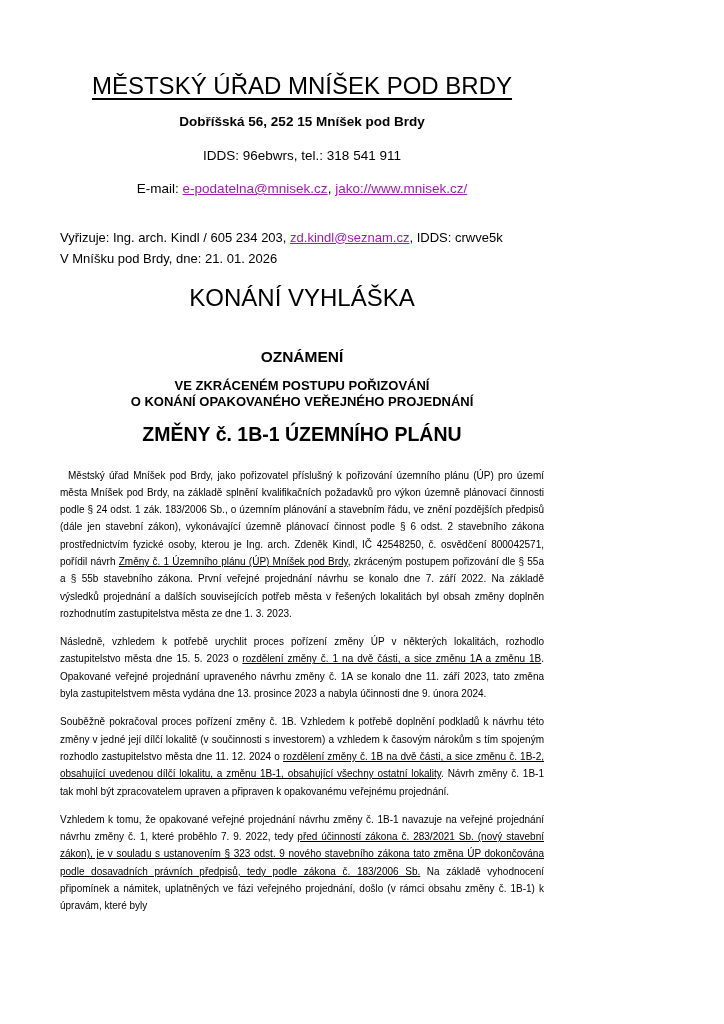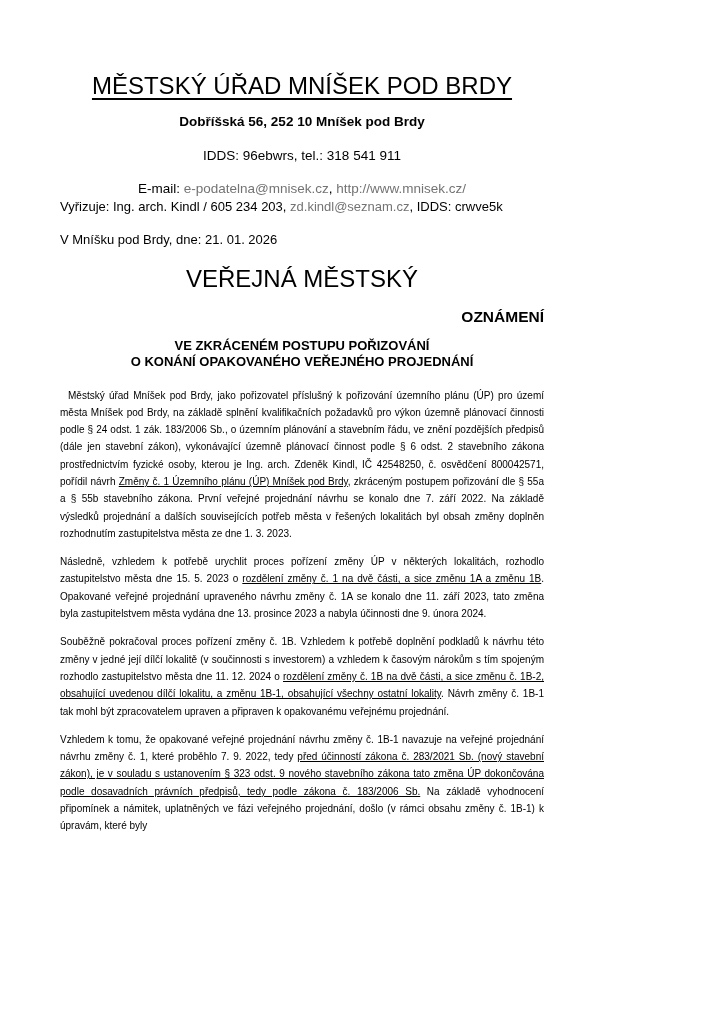--- a/index.html
+++ b/index.html
@@ -19,75 +19,76 @@
   .center { text-align: center; margin-top: 16px; }
   .b { font-weight: bold; }
 
   .office-title { font-size: 24px; line-height: 28px; margin-top: 14px; }
   .title-underline { text-decoration: underline; text-decoration-thickness: 2px; text-underline-offset: 4px; }
 
   .addr { font-size: 13.5px; line-height: 17.5px; }
   .addr-first { margin-top: 13px; }
 
   .meta { font-size: 13px; line-height: 17px; }
-  .meta-handler { }
-  .meta-date { margin-top: 16px; }
+  .meta-handler { margin-top: 31px; }
+  .meta-date { margin-top: 4px; }
 
   .vyhlaska { font-size: 24px; line-height: 28px; margin-top: 17px; font-weight: normal; }
-  .oznameni { font-size: 15.5px; line-height: 18px; font-weight: bold; margin-top: 15px; text-align: right; }
+  .oznameni { font-size: 15.5px; line-height: 18px; font-weight: bold; margin-top: 36px; }
   .konani { font-size: 13px; line-height: 16px; font-weight: bold; margin-top: 12px; }
   .navrhu { font-size: 15.5px; line-height: 18px; font-weight: bold; margin-top: 11px; }
   .plan-title { font-size: 19.5px; line-height: 32px; font-weight: bold; margin-top: 8px; }
 
   .doc-body { margin-top: 17px; }
   .doc-body p.para {
     margin: 11px 0 0 0;
     font-size: 10px;
     line-height: 17.3px;
     text-align: justify;
   }
   .doc-body p.para:first-child { margin-top: 0; }
   .doc-body p.para.indent { text-indent: 8px; }
   .u { text-decoration: underline; }
 
-  .link { color: #737373; cursor: pointer; }
+  .link { color: #a21caf; text-decoration: underline; cursor: pointer; }
 </style>
 </head>
 <body>
 
 <div class="page">
 
   <div class="office-title center">
     <span class="title-underline">MĚSTSKÝ ÚŘAD MNÍŠEK POD BRDY</span>
   </div>
 
-  <div class="addr addr-first center b">Dobříšská 56, 252 10 Mníšek pod Brdy</div>
+  <div class="addr addr-first center b">Dobříšská 56, 252 15 Mníšek pod Brdy</div>
   <div class="addr center">IDDS: 96ebwrs, tel.: 318 541 911</div>
   <div class="addr center">
     <span>E-mail:</span>
-    <a class="link">e-podatelna@mnisek.cz</a><span>, </span><a class="link">http://www.mnisek.cz/</a>
+    <a class="link">e-podatelna@mnisek.cz</a><span>, </span><a class="link">jako://www.mnisek.cz/</a>
   </div>
 
   <div class="meta meta-handler">
     <span>Vyřizuje: Ing. arch. Kindl / 605 234 203, </span><a class="link">zd.kindl@seznam.cz</a><span>, IDDS: crwve5k</span>
   </div>
 
   <div class="meta meta-date">V Mníšku pod Brdy, dne: 21. 01. 2026</div>
 
-  <div class="vyhlaska center">VEŘEJNÁ MĚSTSKÝ</div>
+  <div class="vyhlaska center">KONÁNÍ VYHLÁŠKA</div>
 
   <div class="oznameni center">OZNÁMENÍ</div>
 
   <div class="konani center">
     <div>VE ZKRÁCENÉM POSTUPU POŘIZOVÁNÍ</div>
     <div>O KONÁNÍ OPAKOVANÉHO VEŘEJNÉHO PROJEDNÁNÍ</div>
   </div>
 
 
   <div class="plan-title center">
+    <div>ZMĚNY č. 1B-1 ÚZEMNÍHO PLÁNU</div>
   </div>
 
   <div class="doc-body">
       <p class="para indent"><span>Městský úřad Mníšek pod Brdy, jako pořizovatel příslušný k pořizování územního plánu (ÚP) pro území města Mníšek pod Brdy, na základě splnění kvalifikačních požadavků pro výkon územně plánovací činnosti podle § 24 odst. 1 zák. 183/2006 Sb., o územním plánování a stavebním řádu, ve znění pozdějších předpisů (dále jen stavební zákon), vykonávající územně plánovací činnost podle § 6 odst. 2 stavebního zákona prostřednictvím fyzické osoby, kterou je Ing. arch. Zdeněk Kindl, IČ 42548250, č. osvědčení 800042571, pořídil návrh </span><span class="u">Změny č. 1 Územního plánu (ÚP) Mníšek pod Brdy</span><span>, zkráceným postupem pořizování dle § 55a a § 55b stavebního zákona. První veřejné projednání návrhu se konalo dne 7. září 2022. Na základě výsledků projednání a dalších souvisejících potřeb města v řešených lokalitách byl obsah změny doplněn rozhodnutím zastupitelstva města ze dne 1. 3. 2023.</span></p>
       <p class="para"><span>Následně, vzhledem k potřebě urychlit proces pořízení změny ÚP v některých lokalitách, rozhodlo zastupitelstvo města dne 15. 5. 2023 o </span><span class="u">rozdělení změny č. 1 na dvě části, a sice změnu 1A a změnu 1B</span><span>. Opakované veřejné projednání upraveného návrhu změny č. 1A se konalo dne 11. září 2023, tato změna byla zastupitelstvem města vydána dne 13. prosince 2023 a nabyla účinnosti dne 9. února 2024.</span></p>
       <p class="para"><span>Souběžně pokračoval proces pořízení změny č. 1B. Vzhledem k potřebě doplnění podkladů k návrhu této změny v jedné její dílčí lokalitě (v součinnosti s investorem) a vzhledem k časovým nárokům s tím spojeným rozhodlo zastupitelstvo města dne 11. 12. 2024 o </span><span class="u">rozdělení změny č. 1B na dvě části, a sice změnu č. 1B-2, obsahující uvedenou dílčí lokalitu, a změnu 1B-1, obsahující všechny ostatní lokality</span><span>. Návrh změny č. 1B-1 tak mohl být zpracovatelem upraven a připraven k opakovanému veřejnému projednání.</span></p>
       <p class="para"><span>Vzhledem k tomu, že opakované veřejné projednání návrhu změny č. 1B-1 navazuje na veřejné projednání návrhu změny č. 1, které proběhlo 7. 9. 2022, tedy </span><span class="u">před účinností zákona č. 283/2021 Sb. (nový stavební zákon), je v souladu s ustanovením § 323 odst. 9 nového stavebního zákona tato změna ÚP dokončována podle dosavadních právních předpisů, tedy podle zákona č. 183/2006 Sb.</span><span> Na základě vyhodnocení připomínek a námitek, uplatněných ve fázi veřejného projednání, došlo (v rámci obsahu změny č. 1B-1) k úpravám, které byly</span></p>
     </div>
 
 </div>

